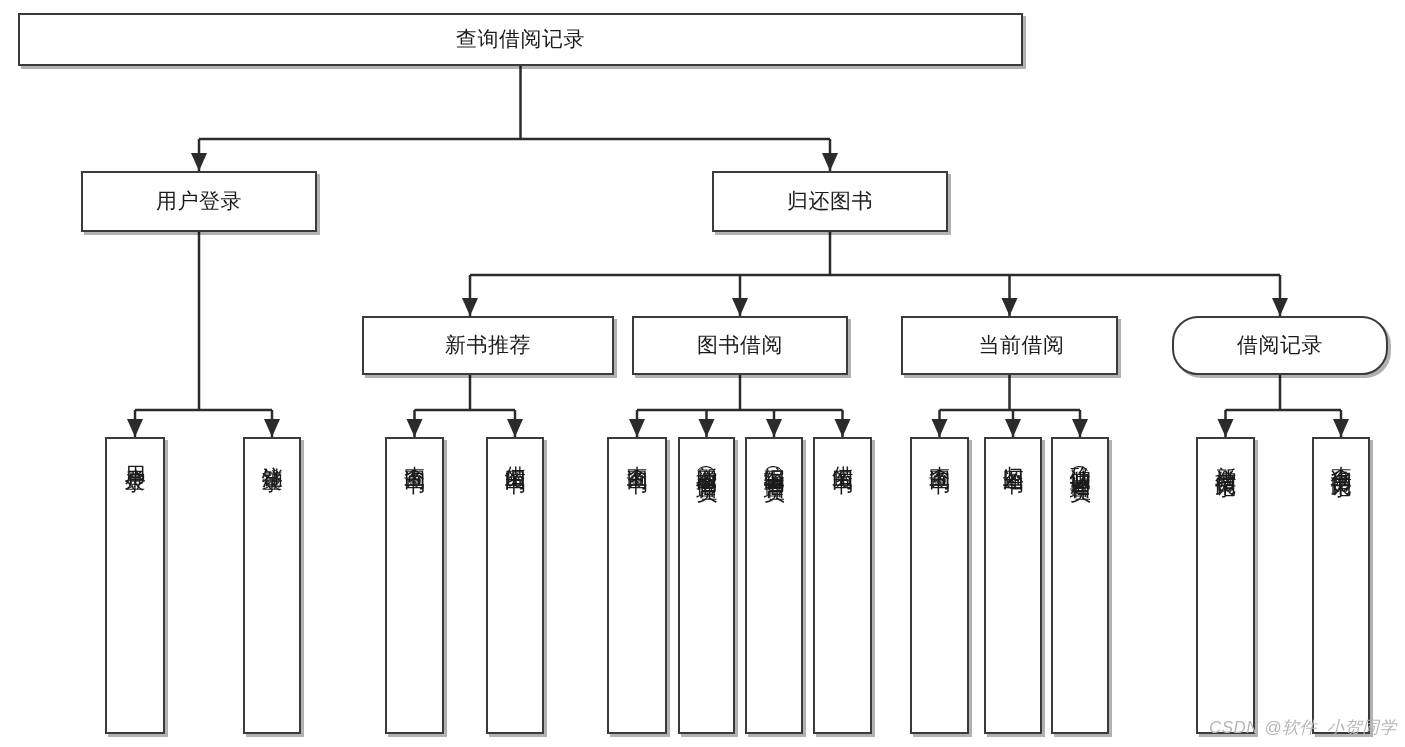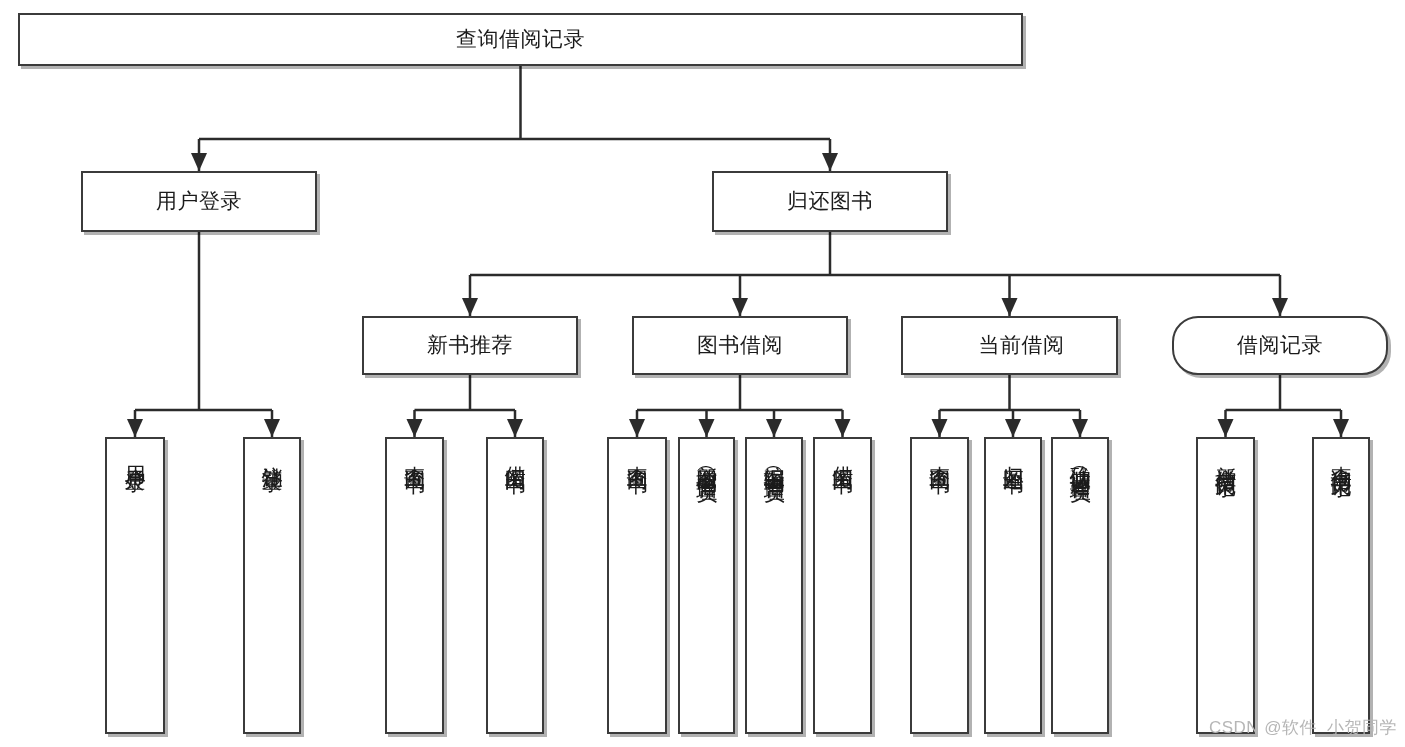--- a/index.html
+++ b/index.html
@@ -58,20 +58,21 @@
   }
   #watermark {
     position: absolute;
     right: 8px;
     bottom: 8px;
     font-size: 17px;
     color: #b6b6b6;
     letter-spacing: 0.5px;
     white-space: nowrap;
     user-select: none;
+    font-style: italic;
   }
 </style>
 </head>
 <body>
 
 <div id="canvas">
   <svg id="wires" viewBox="0 0 1405 747">
       <line x1="520.5" y1="66" x2="520.5" y2="139" stroke="#2b2b2b" stroke-width="2.5"></line>
       <line x1="199" y1="139" x2="830" y2="139" stroke="#2b2b2b" stroke-width="2.5"></line>
       <line x1="199" y1="139" x2="199" y2="171" stroke="#2b2b2b" stroke-width="2.5"></line>
@@ -128,21 +129,21 @@
   <div id="nodes">
       <div class="node horiz" style="left: 18px; top: 13px; width: 1005px; height: 53px;">
         <span class="label">查询借阅记录</span>
       </div>
       <div class="node horiz" style="left: 81px; top: 171px; width: 236px; height: 61px;">
         <span class="label">用户登录</span>
       </div>
       <div class="node horiz" style="left: 712px; top: 171px; width: 236px; height: 61px;">
         <span class="label">归还图书</span>
       </div>
-      <div class="node horiz" style="left: 362px; top: 316px; width: 216px; height: 59px;">
+      <div class="node horiz" style="left: 362px; top: 316px; width: 252px; height: 59px;">
         <span class="label">新书推荐</span>
       </div>
       <div class="node horiz" style="left: 632px; top: 316px; width: 216px; height: 59px;">
         <span class="label">图书借阅</span>
       </div>
       <div class="node horiz" style="left: 901px; top: 316px; width: 217px; height: 59px; padding-left: 24px;">
         <span class="label">当前借阅</span>
       </div>
       <div class="node horiz" style="left: 1172px; top: 316px; width: 216px; height: 59px; border-radius: 26px;">
         <span class="label">借阅记录</span>

